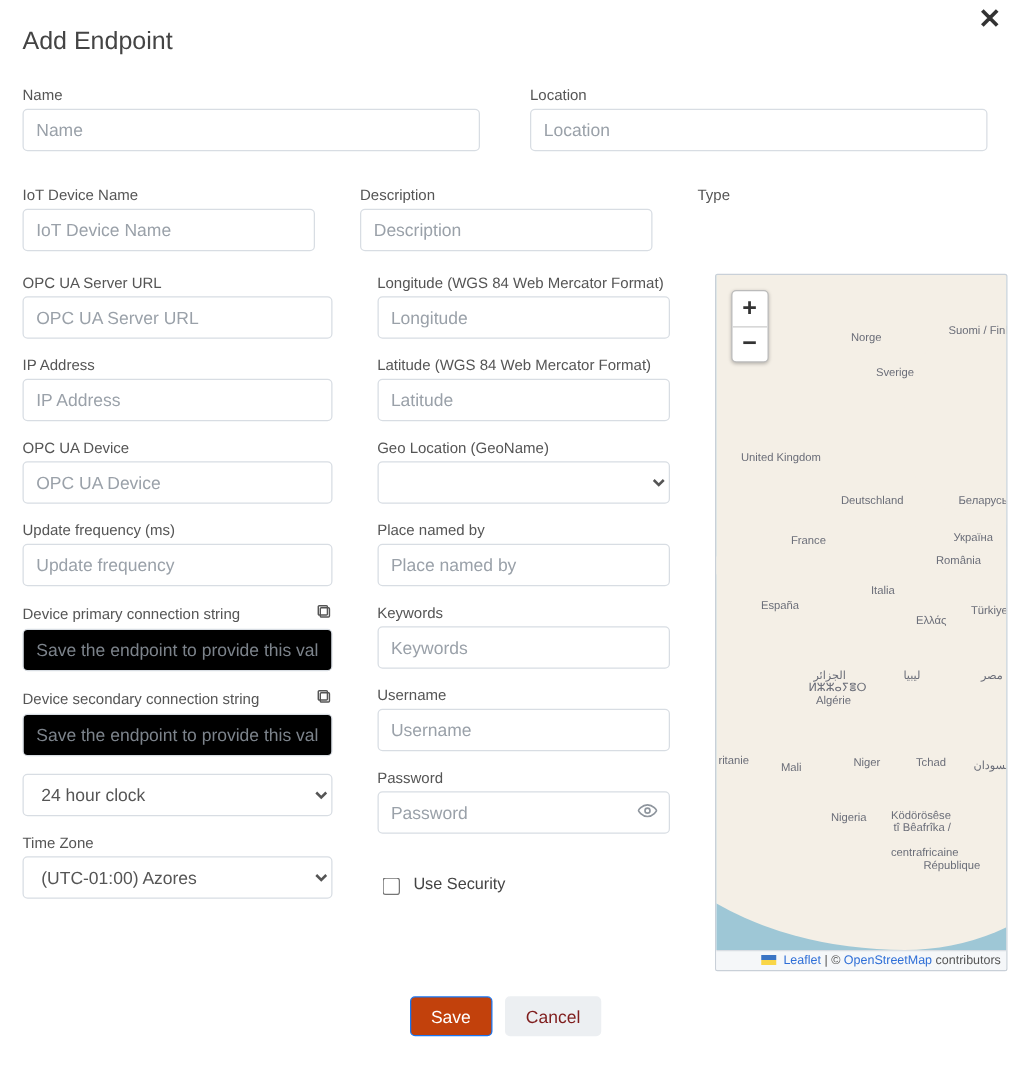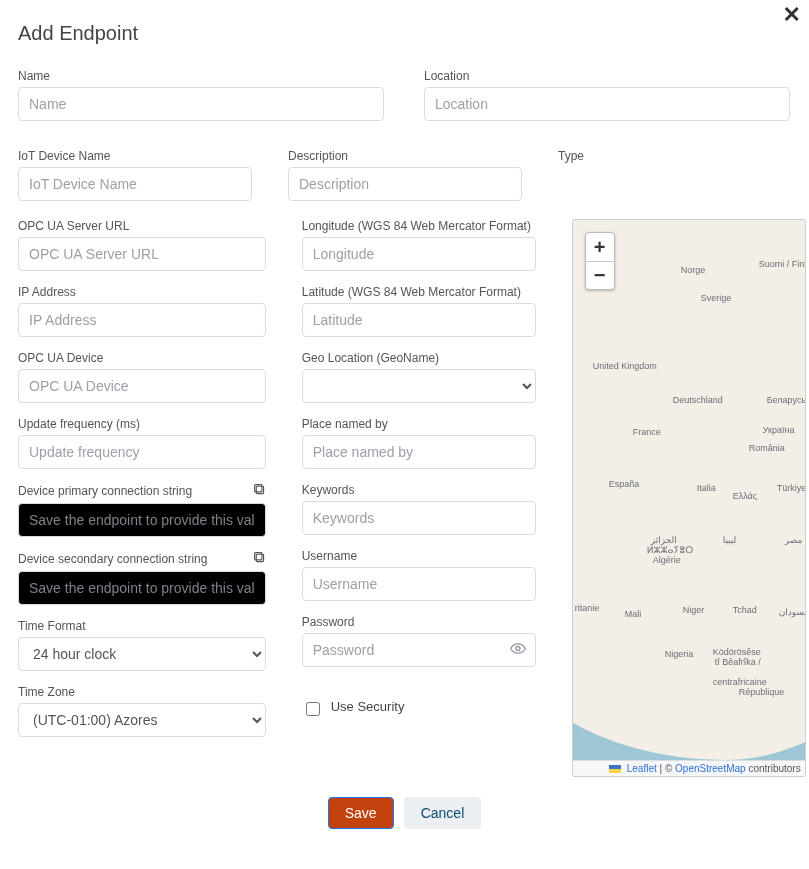--- a/index.html
+++ b/index.html
@@ -172,21 +172,21 @@
     margin-top: 20px;
   }
   .btn {
     padding: 7px 16px;
     font-size: 14px;
     border-radius: 4px;
     cursor: pointer;
     border: 1px solid transparent;
   }
   .btn-primary { background: #c2410c; color: #fff; border-color: #1976f2; }
-  .btn-secondary { background: #eceff2; color: #0c4a6e; border-color: #eceff2; }
+  .btn-secondary { background: #eceff2; color: #7f1d1d; border-color: #eceff2; }
 
   
   .row-top .col { flex: 0 0 366px; }
   .row-top { gap: 40px; margin-bottom: 14px; }
   .row-three { gap: 36px; margin-bottom: 18px; }
   .row-main { gap: 36px; }
 
   .icon-copy svg { width: 13px; height: 13px; fill: none; stroke:#555; stroke-width:1.4; }
 </style>
 </head>
@@ -270,21 +270,20 @@
           <span class="icon-copy">
             <svg viewBox="0 0 16 16">
                 <rect x="4" y="4" width="9" height="9" rx="1"></rect>
                 <rect x="2" y="2" width="9" height="9" rx="1"></rect>
               </svg>
           </span>
         </span>
         <div class="readonly-box">Save the endpoint to provide this val</div>
       </div>
       <div class="field">
-        <span class="field-label">Time Format</span>
         <select class="form-control">
           <option>24 hour clock</option>
         </select>
       </div>
       <div class="field" style="margin-bottom:12px">
         <span class="field-label">Time Zone</span>
         <select class="form-control">
           <option>(UTC-01:00) Azores</option>
         </select>
       </div>
@@ -346,21 +345,21 @@
           <div class="map-label" style="top:46px; left:108px;">Norge</div>
           <div class="map-label" style="top:40px; left:186px;">Suomi / Finland</div>
           <div class="map-label" style="top:74px; left:128px;">Sverige</div>
           <div class="map-label" style="top:142px; left:20px;">United Kingdom</div>
           <div class="map-label" style="top:176px; left:100px;">Deutschland</div>
           <div class="map-label" style="top:176px; left:194px;">Беларусь</div>
           <div class="map-label" style="top:208px; left:60px;">France</div>
           <div class="map-label" style="top:206px; left:190px;">Україна</div>
           <div class="map-label" style="top:224px; left:176px;">România</div>
           <div class="map-label" style="top:260px; left:36px;">España</div>
-          <div class="map-label" style="top:264px; left:124px;">Italia</div>
+          <div class="map-label" style="top:248px; left:124px;">Italia</div>
           <div class="map-label" style="top:272px; left:160px;">Ελλάς</div>
           <div class="map-label" style="top:264px; left:204px;">Türkiye</div>
           <div class="map-label" style="top:316px; left:78px;">الجزائر</div>
           <div class="map-label" style="top:326px; left:74px;">ⵍⵣⵣⴰⵢⴻⵔ</div>
           <div class="map-label" style="top:336px; left:80px;">Algérie</div>
           <div class="map-label" style="top:316px; left:150px;">ليبيا</div>
           <div class="map-label" style="top:316px; left:212px;">مصر</div>
           <div class="map-label" style="top:384px; left:2px;">ritanie</div>
           <div class="map-label" style="top:390px; left:52px;">Mali</div>
           <div class="map-label" style="top:386px; left:110px;">Niger</div>

